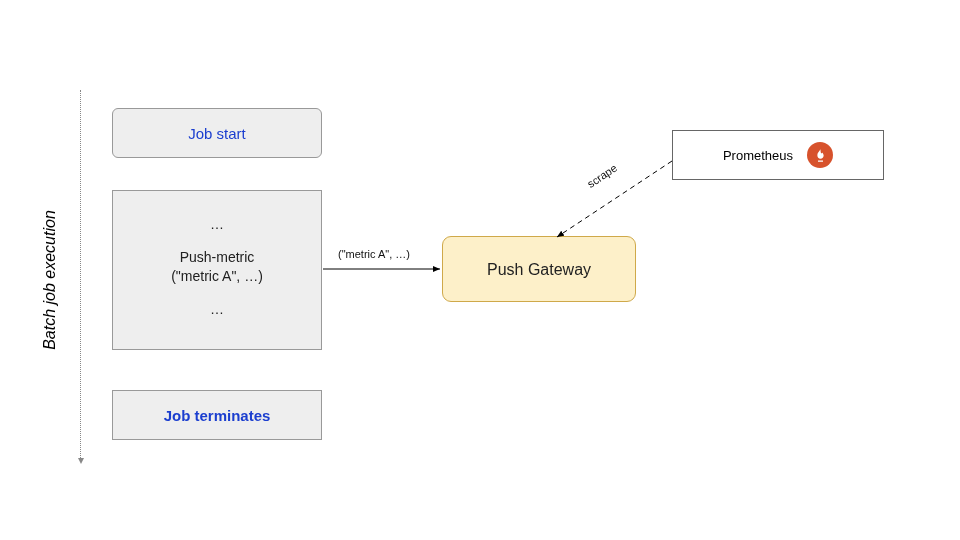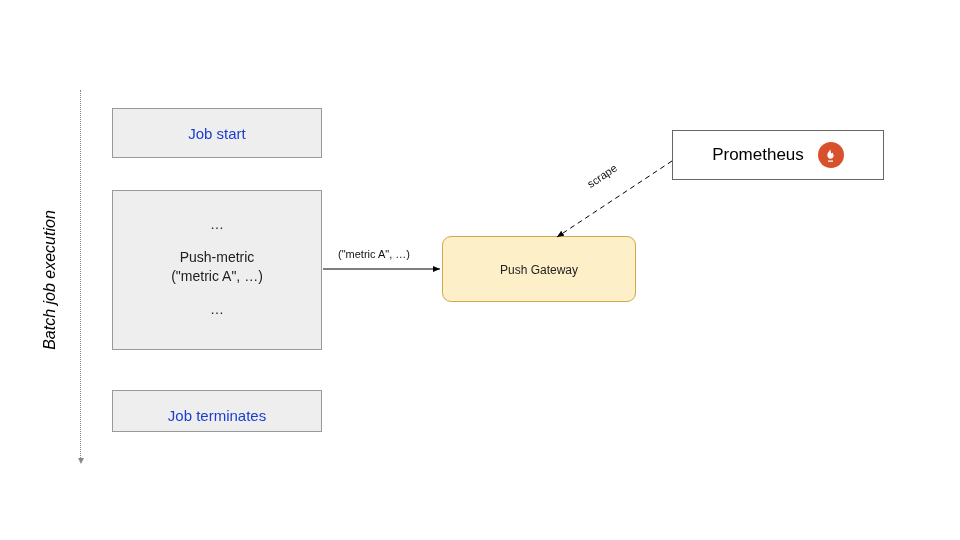--- a/index.html
+++ b/index.html
@@ -42,53 +42,53 @@
   }
   .job-box {
     position: absolute;
     left: 112px;
     width: 210px;
     background: #eeeeee;
     border: 1px solid #999;
     box-sizing: border-box;
     text-align: center;
   }
-  #job-start { top: 108px; height: 50px; line-height: 50px; }
+  #job-start { top: 108px; height: 50px; line-height: 50px; border-radius: 6px; }
   #job-code  { top: 190px; height: 160px; padding-top: 10px; }
-  #job-term  { top: 390px; height: 42px; line-height: 50px; }
+  #job-term  { top: 390px; height: 50px; line-height: 50px; font-weight: bold; }
   .job-title { color: #1b3ecf; font-size: 15px; }
   .job-line  { color: #202020; font-size: 14px; margin-top: 14px; line-height: 1.35; }
   .push-gw {
     position: absolute;
     left: 442px;
     top: 236px;
     width: 194px;
     height: 66px;
     background: #fdf0c9;
     border: 1px solid #cfa94a;
     border-radius: 9px;
     text-align: center;
     line-height: 66px;
-    font-size: 12px;
+    font-size: 16px;
     color: #222;
     box-sizing: border-box;
   }
   .prometheus-box {
     position: absolute;
     left: 672px;
     top: 130px;
     width: 212px;
     height: 50px;
     border: 1px solid #666;
     box-sizing: border-box;
     display: flex;
     align-items: center;
     justify-content: center;
     gap: 14px;
-    font-size: 17px;
+    font-size: 13px;
     color: #000;
   }
   .prom-icon {
     width: 26px;
     height: 26px;
     border-radius: 50%;
     background: #d7522c;
     display: flex;
     align-items: center;
     justify-content: center;

